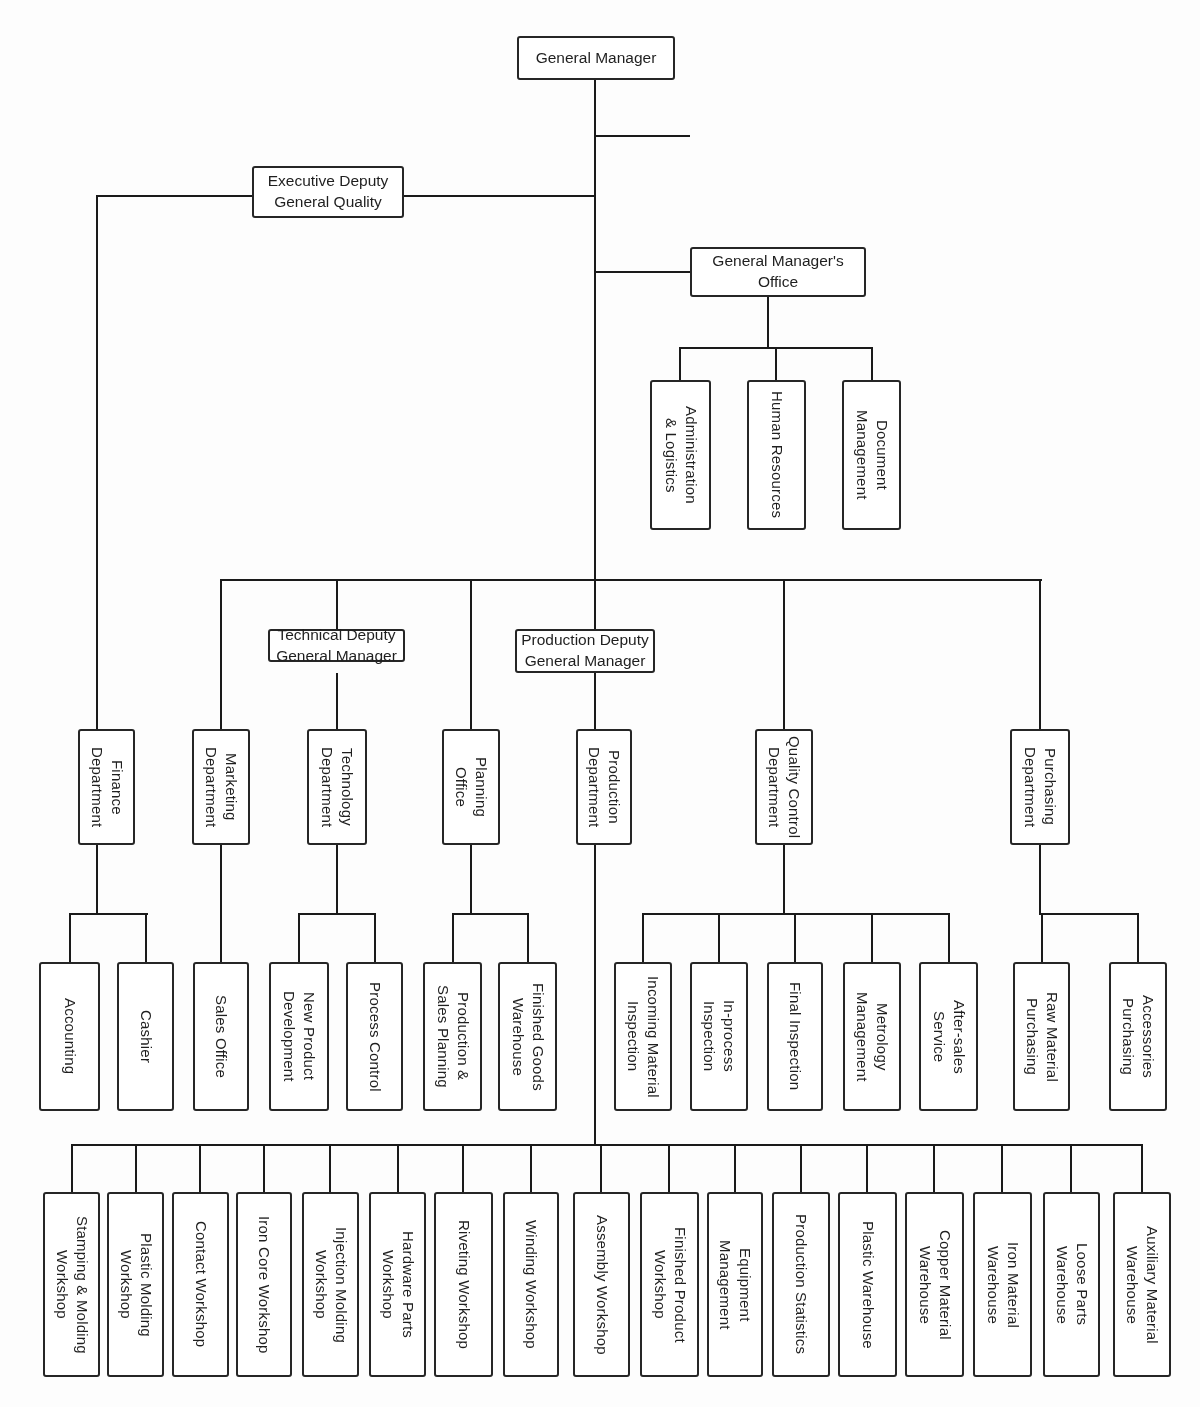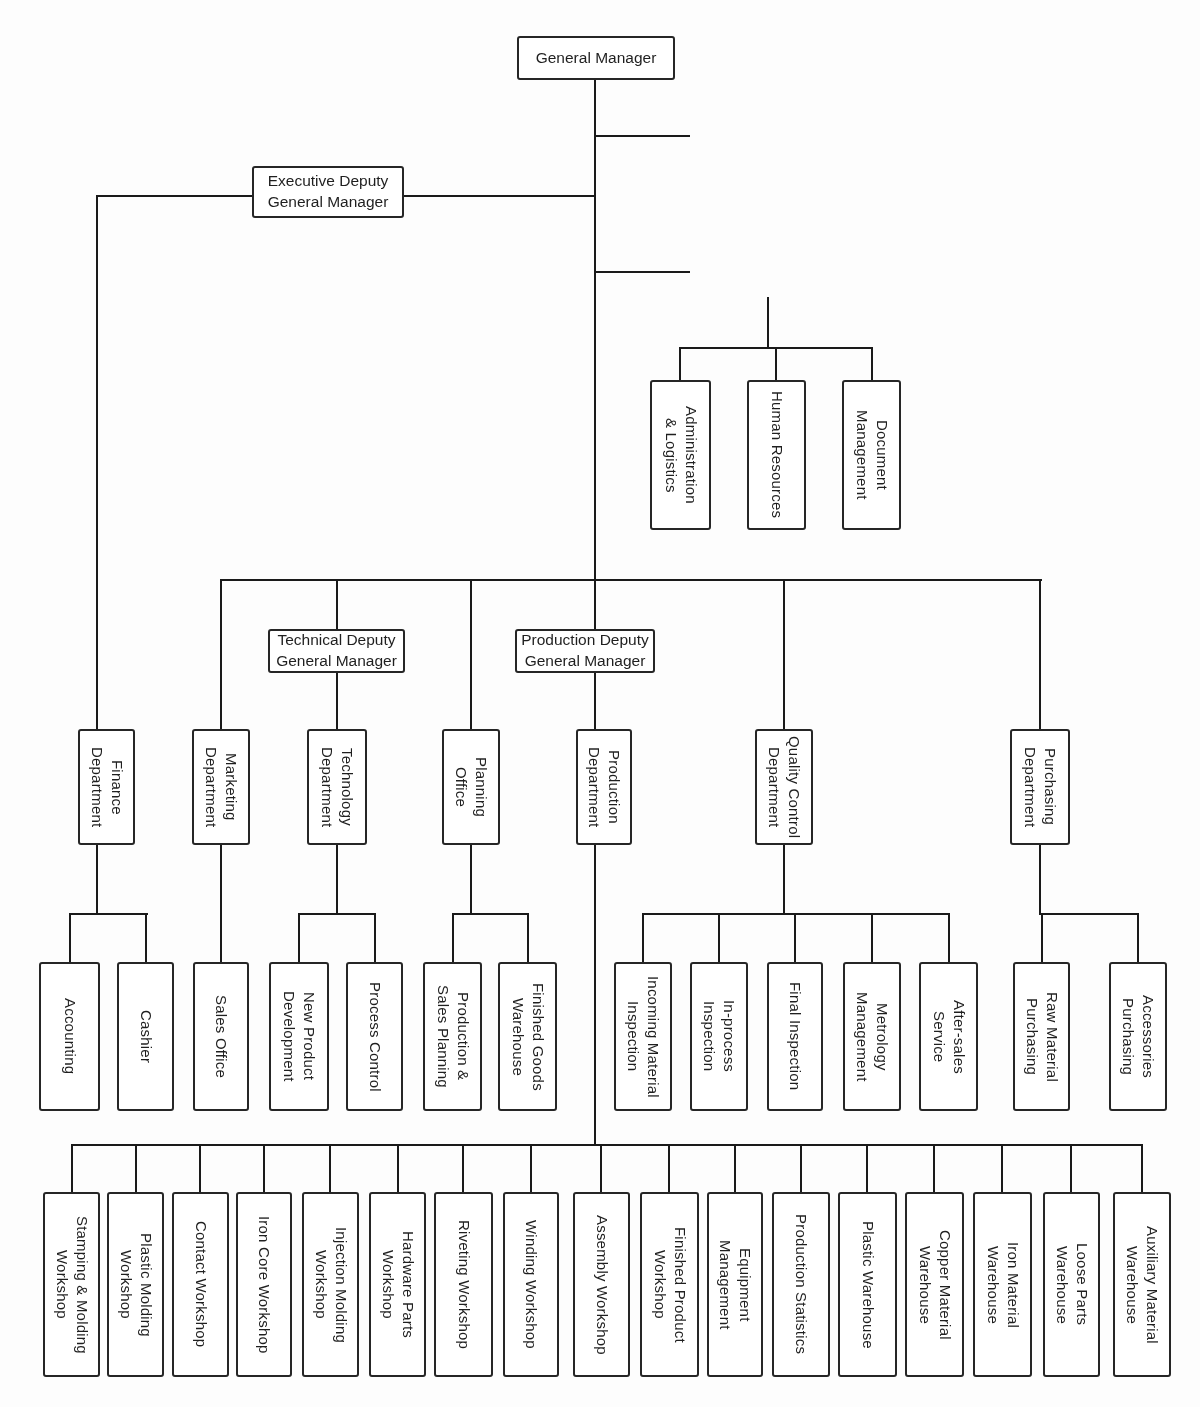--- a/index.html
+++ b/index.html
@@ -79,23 +79,27 @@
   <div class="line" style="left:933px;top:1144px;width:2px;height:48px"></div>
   <div class="line" style="left:1001px;top:1144px;width:2px;height:48px"></div>
   <div class="line" style="left:1070px;top:1144px;width:2px;height:48px"></div>
   <div class="line" style="left:1141px;top:1144px;width:2px;height:48px"></div>
 
   <div class="box hbox" style="left:517px;top:36px;width:158px;height:44px">
       <span>General Manager</span>
     </div>
   <div class="box hbox" style="left:252px;top:166px;width:152px;height:52px">
       <span>Executive Deputy
-General Manager</span>
-    </div>
-  <div class="box hbox" style="left:268px;top:629px;width:137px;height:44px">
+General Quality</span>
+    </div>
+  <div class="box hbox" style="left:690px;top:247px;width:176px;height:50px">
+      <span>General Manager's
+Office</span>
+    </div>
+  <div class="box hbox" style="left:268px;top:629px;width:137px;height:33px">
       <span>Technical Deputy
 General Manager</span>
     </div>
   <div class="box hbox" style="left:515px;top:629px;width:140px;height:44px">
       <span>Production Deputy
 General Manager</span>
     </div>
 
   <div class="box vbox" style="left:650px;top:380px;width:61px;height:150px">
       <span>Administration

